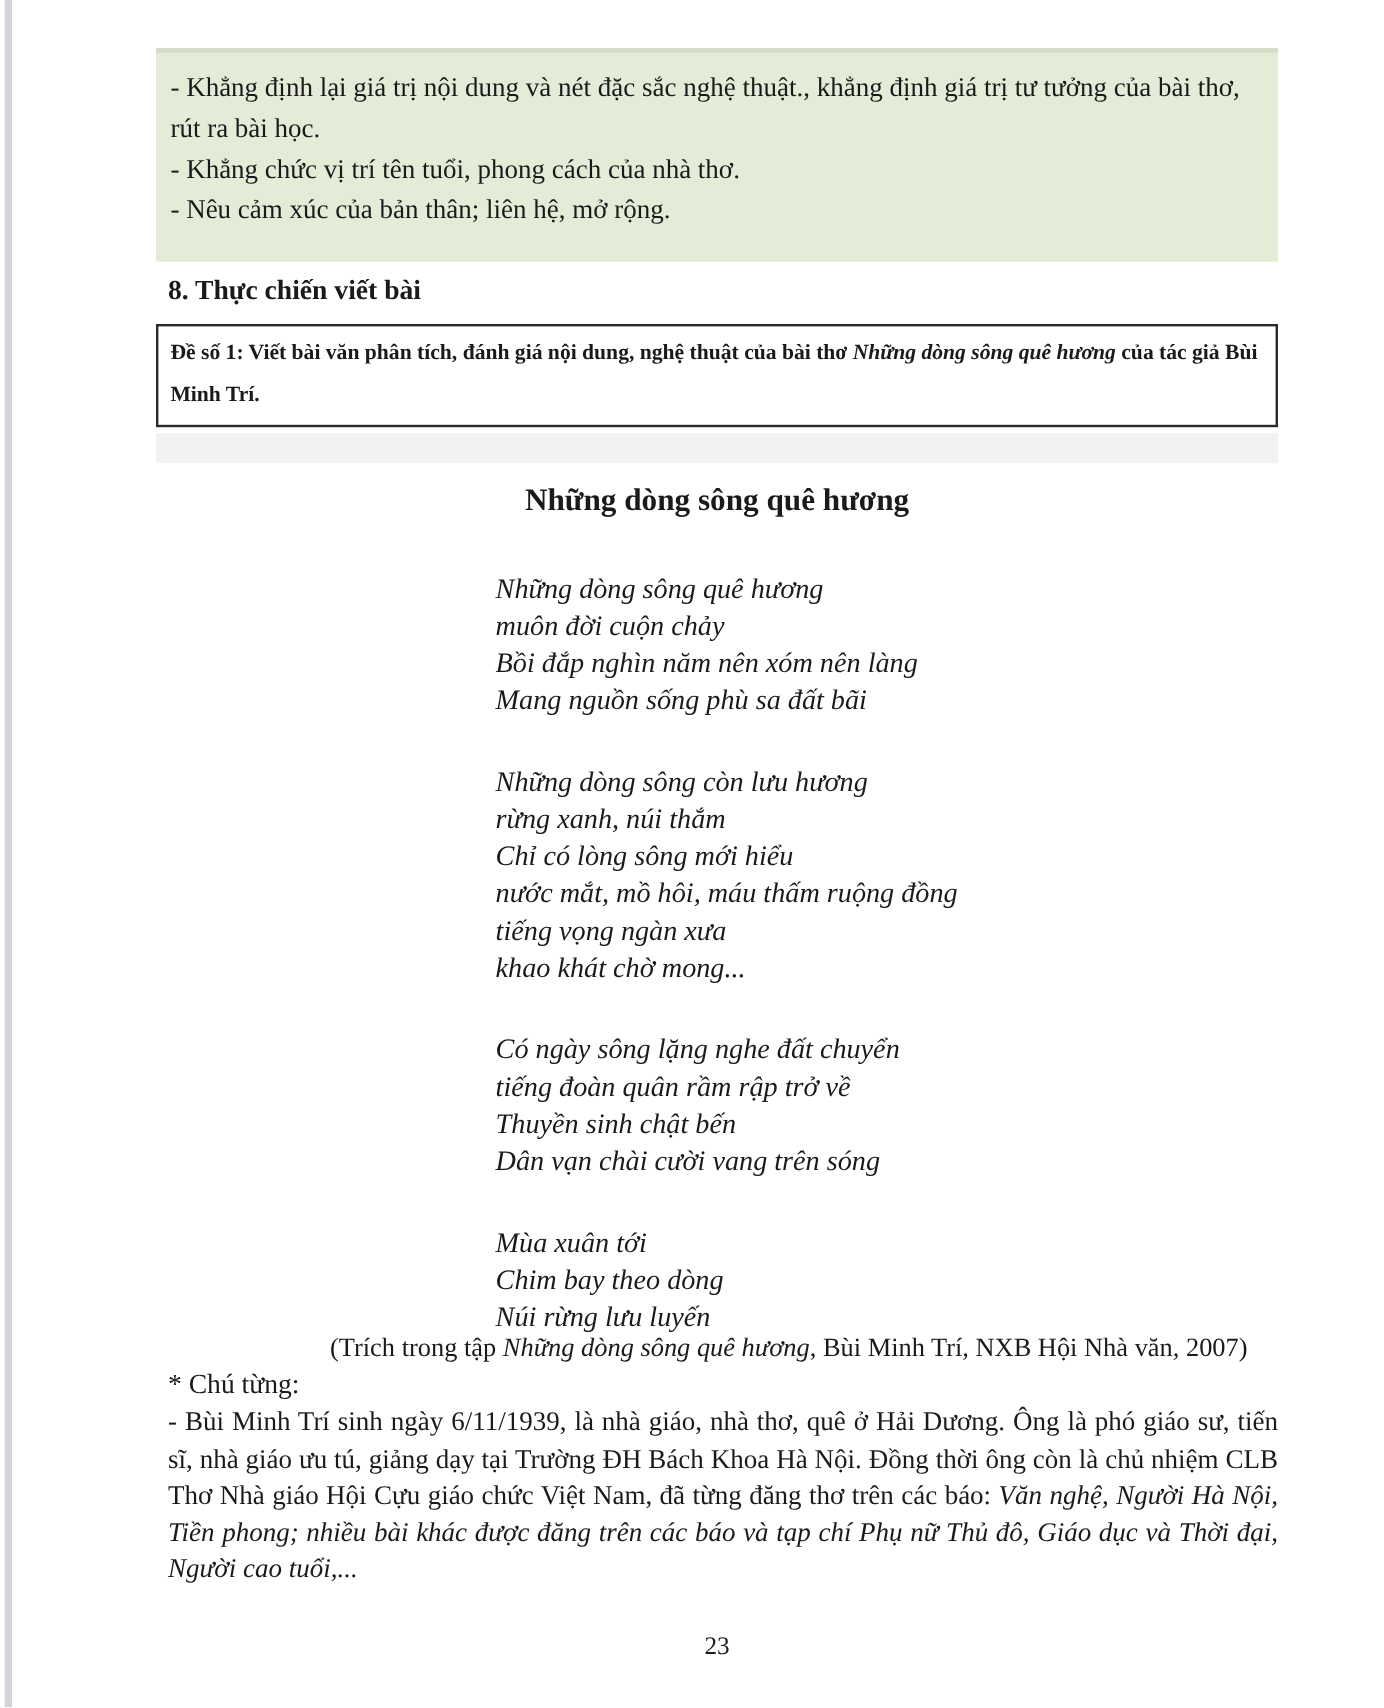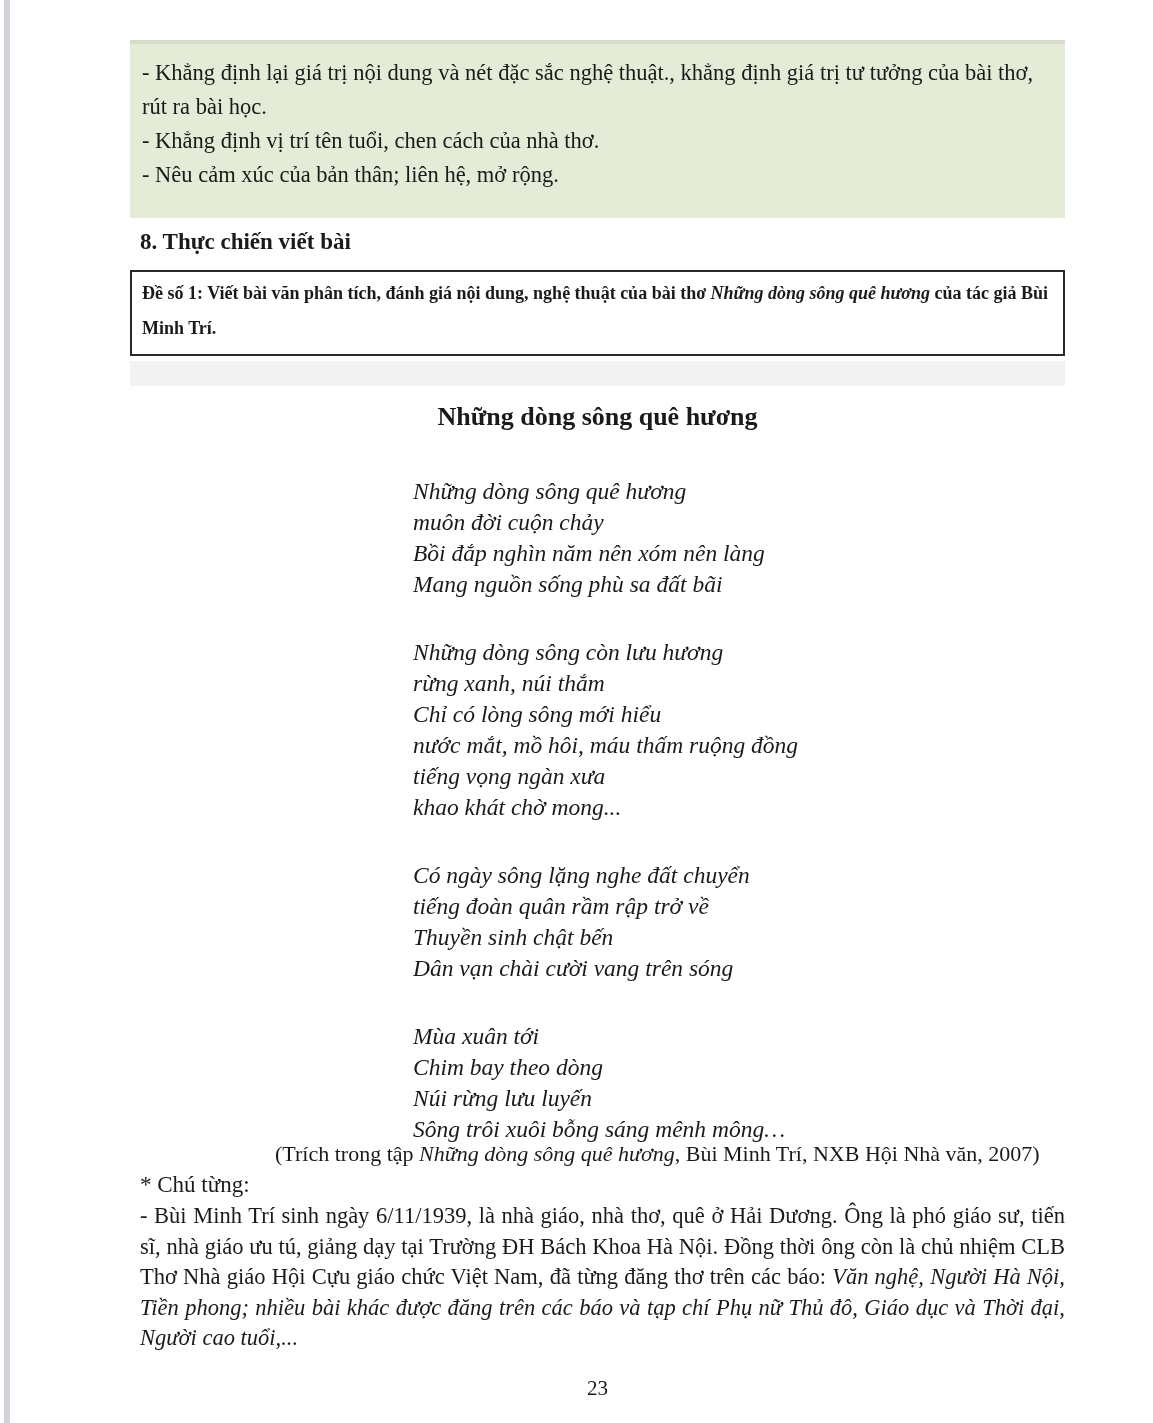--- a/index.html
+++ b/index.html
@@ -57,36 +57,36 @@
   .notes-heading{
     padding-left:10px;
     font-size:23px;line-height:32px;
   }
   .notes-body{
     padding-left:10px;
     font-size:22.5px;line-height:30.5px;
     text-align:justify;
   }
   .page-number{
-    margin-top:22px;
+    margin-top:36px;
     text-align:center;font-size:21px;
   }
   .it{font-style:italic;}
 </style>
 </head>
 <body>
 
 <div class="page">
   <div class="left-rule"></div>
 
   <div class="content">
 
     <div class="summary-panel" style="background: rgb(228, 236, 216);">
       <p class="bullet">- Khẳng định lại giá trị nội dung và nét đặc sắc nghệ thuật., khẳng định giá trị tư tưởng của bài thơ, rút ra bài học.</p>
-      <p class="bullet">- Khẳng định vị trí tên tuổi, chen cách của nhà thơ.</p>
+      <p class="bullet">- Khẳng chức vị trí tên tuổi, phong cách của nhà thơ.</p>
       <p class="bullet">- Nêu cảm xúc của bản thân; liên hệ, mở rộng.</p>
     </div>
 
     <div class="section-heading">8. Thực chiến viết bài</div>
 
     <div class="prompt-box">
       <span>Đề số 1: Viết bài văn phân tích, đánh giá nội dung, nghệ thuật của bài thơ </span><span class="it">Những dòng sông quê hương</span><span> của tác giả Bùi Minh Trí.</span>
     </div>
 
     <div class="gray-bar" style="background: rgb(242, 242, 242);"></div>
@@ -111,21 +111,20 @@
       <div class="stanza">
         <p class="poem-line">Có ngày sông lặng nghe đất chuyển</p>
         <p class="poem-line">tiếng đoàn quân rầm rập trở về</p>
         <p class="poem-line">Thuyền sinh chật bến</p>
         <p class="poem-line">Dân vạn chài cười vang trên sóng</p>
       </div>
       <div class="stanza" style="margin-bottom:0;">
         <p class="poem-line">Mùa xuân tới</p>
         <p class="poem-line">Chim bay theo dòng</p>
         <p class="poem-line">Núi rừng lưu luyến</p>
-        <p class="poem-line">Sông trôi xuôi bỗng sáng mênh mông…</p>
       </div>
     </div>
 
     <div class="source-line">
       <span>(Trích trong tập </span><span class="it">Những dòng sông quê hương</span><span>, Bùi Minh Trí, NXB Hội Nhà văn, 2007)</span>
     </div>
 
     <div class="notes-heading">* Chú từng:</div>
 
     <div class="notes-body">

